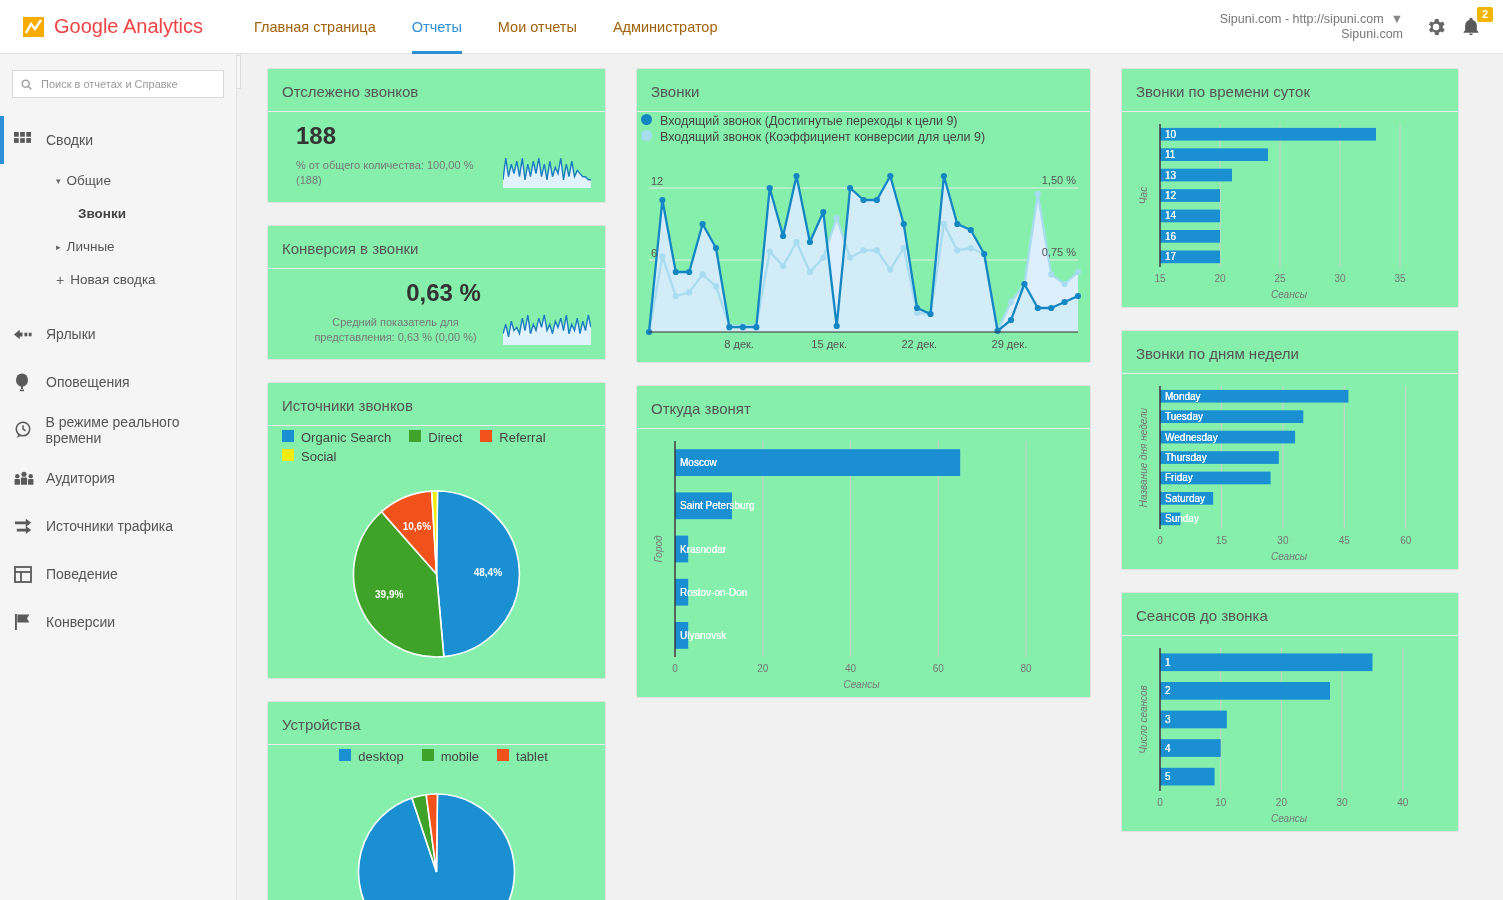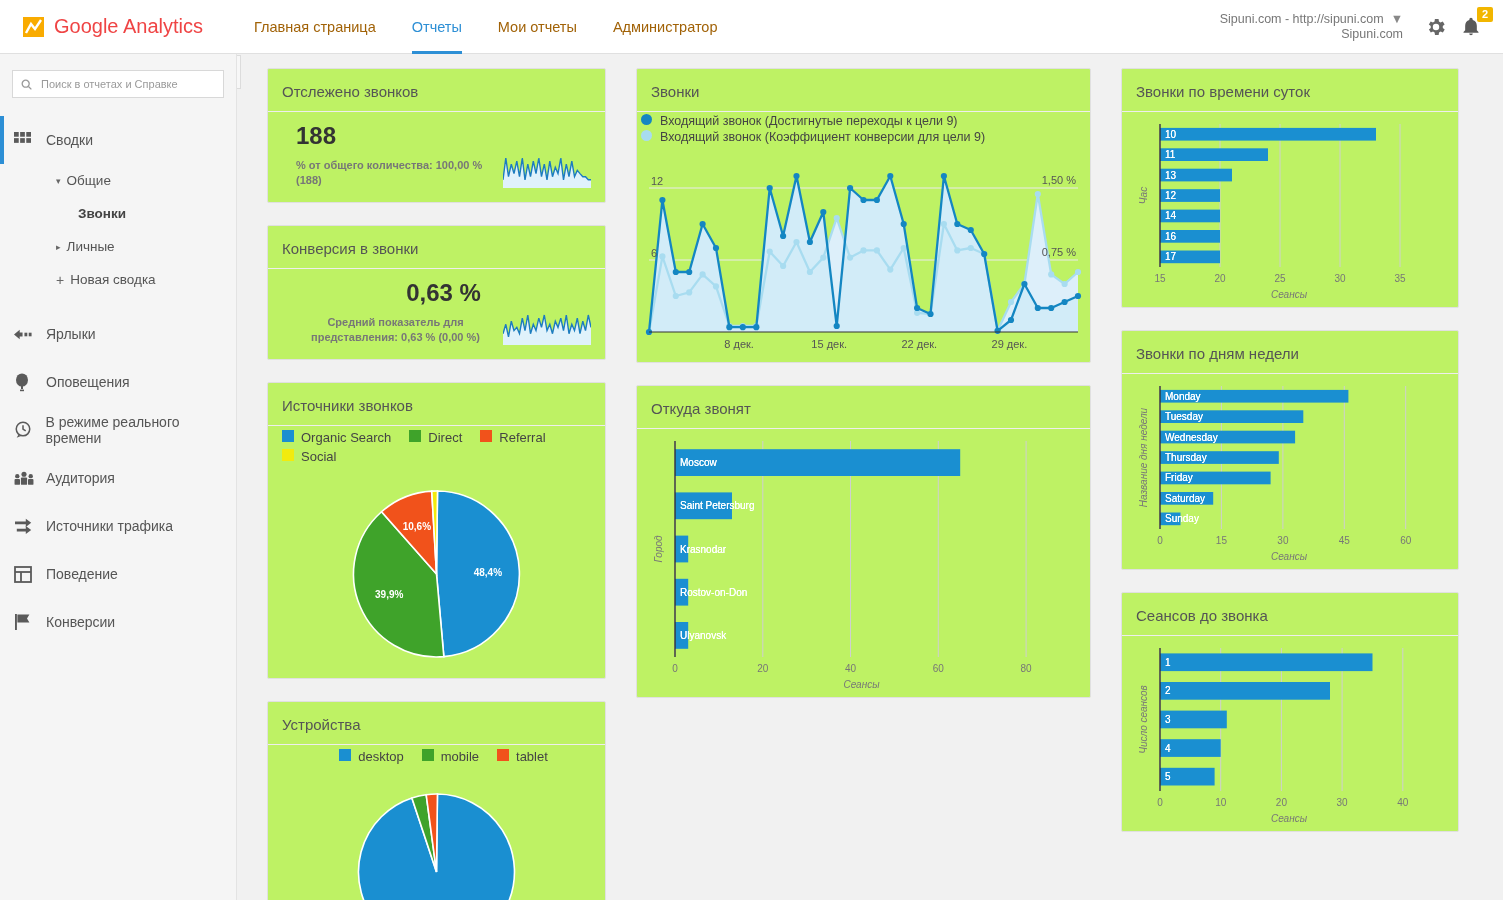--- a/index.html
+++ b/index.html
@@ -83,33 +83,33 @@
     background:#f7f7f7; border:1px solid #dcdcdc;
     display:flex; align-items:center; justify-content:center;
     font-size:9px; color:#666; cursor:pointer; z-index:5;
   }
   .cols{ display:flex; padding:14px 18px 0 30px; gap:30px; }
   .col-left{ width:339px; flex:none;}
   .col-mid{ width:455px; flex:none;}
   .col-right{ width:338px; flex:none;}
 
   .card{
-    background:#bef264; border:1px solid #e0e0e0; margin-bottom:22px;
+    background:#86efac; border:1px solid #e0e0e0; margin-bottom:22px;
     border-radius:2px;
   }
   .card-title{
     font-size:15px; color:#555; padding:14px 14px 11px 14px;
     border-bottom:1px solid #eee; font-weight:400;
   }
   .card-body{ padding:10px 14px 14px 28px; }
 
   
   .score-num{ font-size:24px; font-weight:bold; color:#333; margin:4px 0 4px 0;}
   .score-row{ display:flex; align-items:flex-end; }
-  .score-sub{ font-size:11px; color:#777; font-weight:bold; line-height:15px; flex:1;}
+  .score-sub{ font-size:11px; color:#777; font-weight:normal; line-height:15px; flex:1;}
   .sparkline{ width:88px; height:34px; flex:none; margin-left:8px;}
 
   
   .legend{ display:flex; flex-wrap:wrap; align-items:center; gap:4px 18px; padding:4px 0 6px 14px;}
   .legend-item{ display:flex; align-items:flex-start; font-size:13px; color:#444; }
   .sw{ width:12px; height:12px; margin-right:7px; flex:none;}
   .legend-line{ padding:2px 0 4px 4px; }
   .legend-line .legend-item{ font-size:12.5px; margin-bottom:2px;}
   .dot{ width:11px; height:11px; border-radius:50%; margin-right:8px; flex:none;}
 

